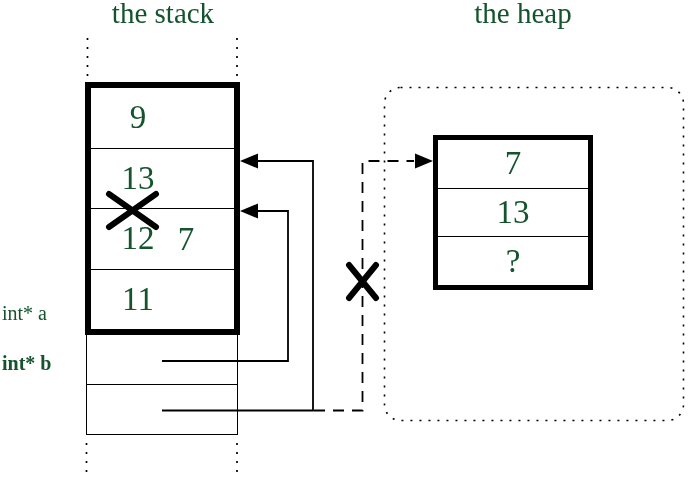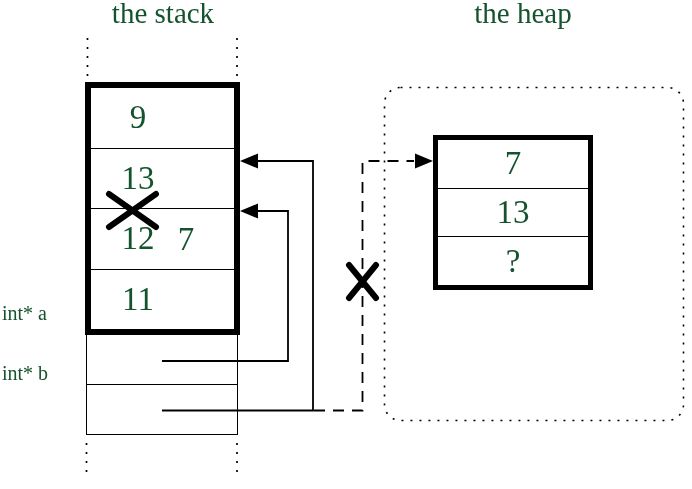--- a/index.html
+++ b/index.html
@@ -41,21 +41,21 @@
     display:flex; flex-direction:column;
   }
   .bcell { flex:1; }
   .bcell:first-child { border-bottom:1.6px solid #000; }
 
   .varlabel {
     position:absolute; left:2px; width:64px; font-size:20px; line-height:27px;
     white-space:nowrap;
   }
   #var-a { top:300px; }
-  #var-b { top:360px; }
+  #var-b { top:350px;font-weight:bold; }
   #var-c { top:400px; }
 
   
   .heap-box {
     position:absolute; left:433px; top:135px; width:160px; height:155px;
     border:5px solid #000; box-sizing:border-box;
     display:flex; flex-direction:column;
   }
   .hcell {
     flex:1; display:flex; align-items:center; justify-content:center;

